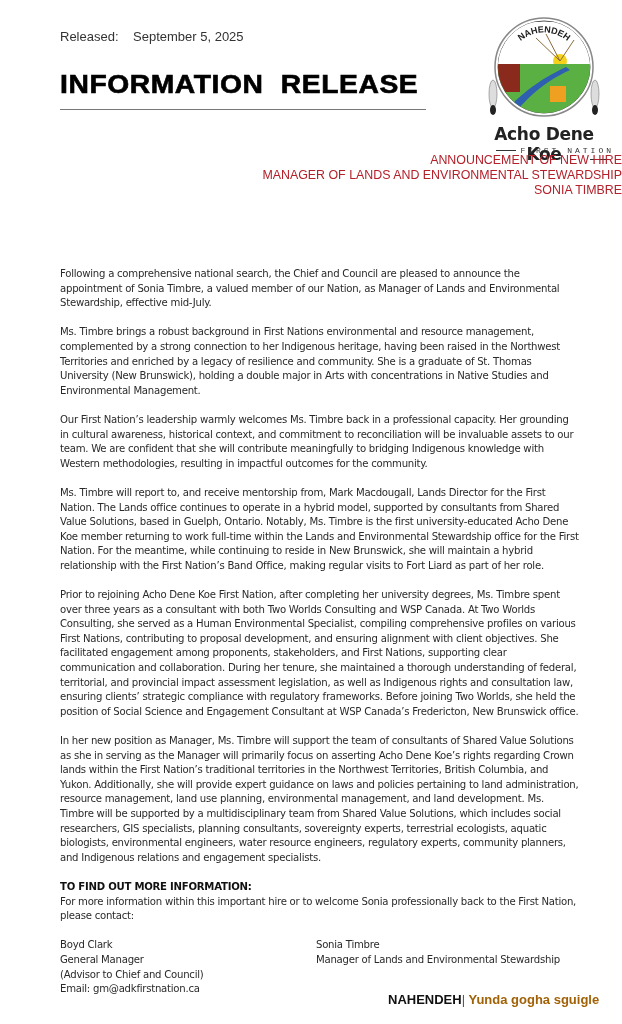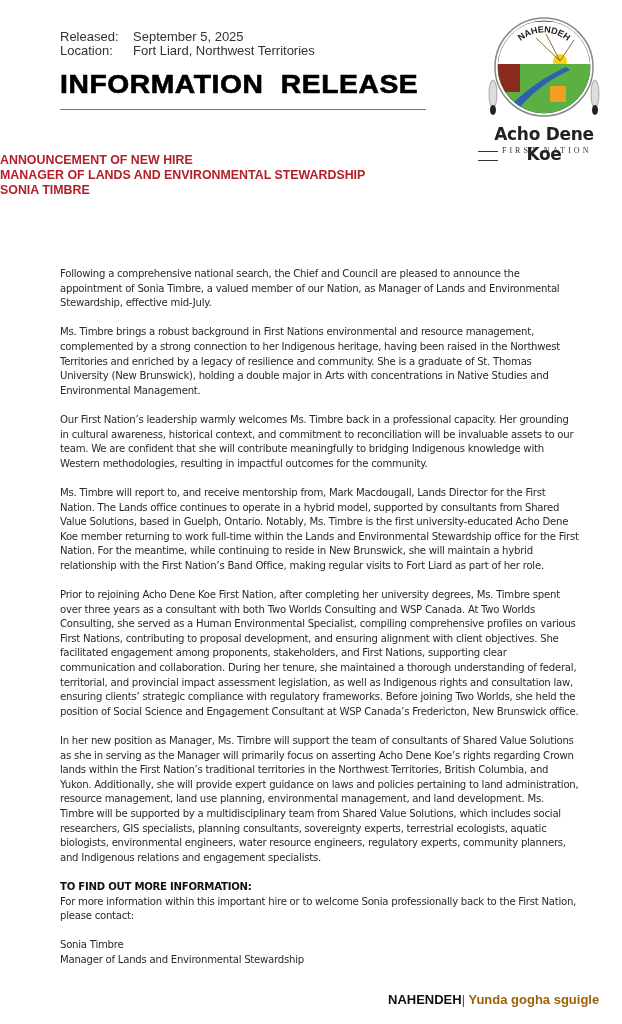--- a/index.html
+++ b/index.html
@@ -4,46 +4,42 @@
   <style>
     html, body { margin: 0; padding: 0; }
     body { width: 622px; height: 1024px; background: #ffffff; position: relative; overflow: hidden; color: #222; }
     .meta { position: absolute; left: 60px; top: 30px; font-family: "Liberation Sans", sans-serif; font-size: 13px; line-height: 14px; color: #333; }
     .meta-row { display: flex; }
     .meta-label { width: 73px; }
     .title { position: absolute; left: 60px; top: 70px; font-family: "Liberation Sans", sans-serif; font-weight: 900; font-size: 25px; letter-spacing: 0.5px; color: #000; word-spacing: 8px; transform: scaleX(1.13); transform-origin: left center; -webkit-text-stroke: 0.6px #000; }
     .rule { position: absolute; left: 60px; top: 109px; width: 366px; height: 1px; background: #777; }
     .logo { position: absolute; left: 474px; top: 12px; width: 140px; height: 145px; }
     .logo-name { position: absolute; left: 0; top: 112px; width: 140px; text-align: center; font-family: "DejaVu Sans", sans-serif; font-weight: bold; font-size: 17px; color: #222; letter-spacing: -0.3px; }
-    .logo-sub { position: absolute; left: 0; top: 134px; width: 140px; text-align: left; font-family: Liberation Serif, serif; font-size: 8px; letter-spacing: 3px; color: #333; }
+    .logo-sub { position: absolute; left: 0; top: 134px; width: 140px; text-align: right; font-family: Liberation Mono, monospace; font-size: 8px; letter-spacing: 3px; color: #333; }
     .logo-sub::before, .logo-sub::after { content: ""; display: inline-block; width: 20px; height: 1px; background: #333; vertical-align: middle; margin: 0 4px; }
-    .headline { position: absolute; left: 0; width: 622px; top: 153px; text-align: left; font-family: "Liberation Sans", sans-serif; font-weight: bold; color: #b3202a; font-size: 12.4px; line-height: 15px; }
+    .headline { position: absolute; left: 0; width: 622px; top: 153px; text-align: right; font-family: "Liberation Sans", sans-serif; font-weight: normal; color: #b3202a; font-size: 12.4px; line-height: 15px; }
     .body-text { position: absolute; left: 60px; top: 219px; width: 520px; font-family: "DejaVu Sans", sans-serif; font-size: 10.15px; line-height: 14.6px; color: #2a2a2a; letter-spacing: -0.25px; margin-top: 48px; }
     .body-text p { margin: 0 0 14.6px 0; }
     .contact-head { font-weight: bold; color: #111; margin: 0; }
     .contact-intro { margin: 0 0 14.6px 0; }
     .contacts { display: flex; }
     .contact-col { width: 256px; }
     .contact-col div { white-space: nowrap; }
     .footer { position: absolute; left: 388px; top: 992px; font-family: "Liberation Sans", sans-serif; font-size: 13px; font-weight: bold; }
     .footer .f1 { color: #111; }
     .footer .sep { color: #555; font-weight: normal; }
     .footer .f2 { color: #a16207; }
   </style>
 </head>
 <body>
 
 <div class="meta">
   <div class="meta-row">
     <span class="meta-label">Released:</span>
     <span>September 5, 2025</span>
-  </div>
-  <div class="meta-row">
-    <span class="meta-label">Location:</span>
-    <span>Fort Liard, Northwest Territories</span>
   </div>
 </div>
 
 <div class="title">INFORMATION RELEASE</div>
 <div class="rule"></div>
 
 <div class="logo">
   <svg width="140" height="112" viewBox="0 0 140 112">
     <defs>
       <clipPath id="circ">
@@ -94,20 +90,26 @@
   <p>Our First Nation’s leadership warmly welcomes Ms. Timbre back in a professional capacity. Her grounding in cultural awareness, historical context, and commitment to reconciliation will be invaluable assets to our team. We are confident that she will contribute meaningfully to bridging Indigenous knowledge with Western methodologies, resulting in impactful outcomes for the community.</p>
   <p>Ms. Timbre will report to, and receive mentorship from, Mark Macdougall, Lands Director for the First Nation. The Lands office continues to operate in a hybrid model, supported by consultants from Shared Value Solutions, based in Guelph, Ontario. Notably, Ms. Timbre is the first university-educated Acho Dene Koe member returning to work full-time within the Lands and Environmental Stewardship office for the First Nation. For the meantime, while continuing to reside in New Brunswick, she will maintain a hybrid relationship with the First Nation’s Band Office, making regular visits to Fort Liard as part of her role.</p>
   <p>Prior to rejoining Acho Dene Koe First Nation, after completing her university degrees, Ms. Timbre spent over three years as a consultant with both Two Worlds Consulting and WSP Canada. At Two Worlds Consulting, she served as a Human Environmental Specialist, compiling comprehensive profiles on various First Nations, contributing to proposal development, and ensuring alignment with client objectives. She facilitated engagement among proponents, stakeholders, and First Nations, supporting clear communication and collaboration. During her tenure, she maintained a thorough understanding of federal, territorial, and provincial impact assessment legislation, as well as Indigenous rights and consultation law, ensuring clients’ strategic compliance with regulatory frameworks. Before joining Two Worlds, she held the position of Social Science and Engagement Consultant at WSP Canada’s Fredericton, New Brunswick office.</p>
   <p>In her new position as Manager, Ms. Timbre will support the team of consultants of Shared Value Solutions as she in serving as the Manager will primarily focus on asserting Acho Dene Koe’s rights regarding Crown lands within the First Nation’s traditional territories in the Northwest Territories, British Columbia, and Yukon. Additionally, she will provide expert guidance on laws and policies pertaining to land administration, resource management, land use planning, environmental management, and land development. Ms. Timbre will be supported by a multidisciplinary team from Shared Value Solutions, which includes social researchers, GIS specialists, planning consultants, sovereignty experts, terrestrial ecologists, aquatic biologists, environmental engineers, water resource engineers, regulatory experts, community planners, and Indigenous relations and engagement specialists.</p>
 
   <div class="contact-head">TO FIND OUT MORE INFORMATION:</div>
   <div class="contact-intro">For more information within this important hire or to welcome Sonia professionally back to the First Nation, please contact:</div>
 
   <div class="contacts">
     <div class="contact-col">
+      <div>Boyd Clark</div>
+      <div>General Manager</div>
+      <div>(Advisor to Chief and Council)</div>
+      <div>Email: gm@adkfirstnation.ca</div>
+    </div>
+    <div class="contact-col">
       <div>Sonia Timbre</div>
       <div>Manager of Lands and Environmental Stewardship</div>
     </div>
   </div>
 </div>
 
 <div class="footer">
   <span class="f1">NAHENDEH</span><span class="sep">|</span> <span class="f2">Yunda gogha sguigle</span>
 </div>
 

